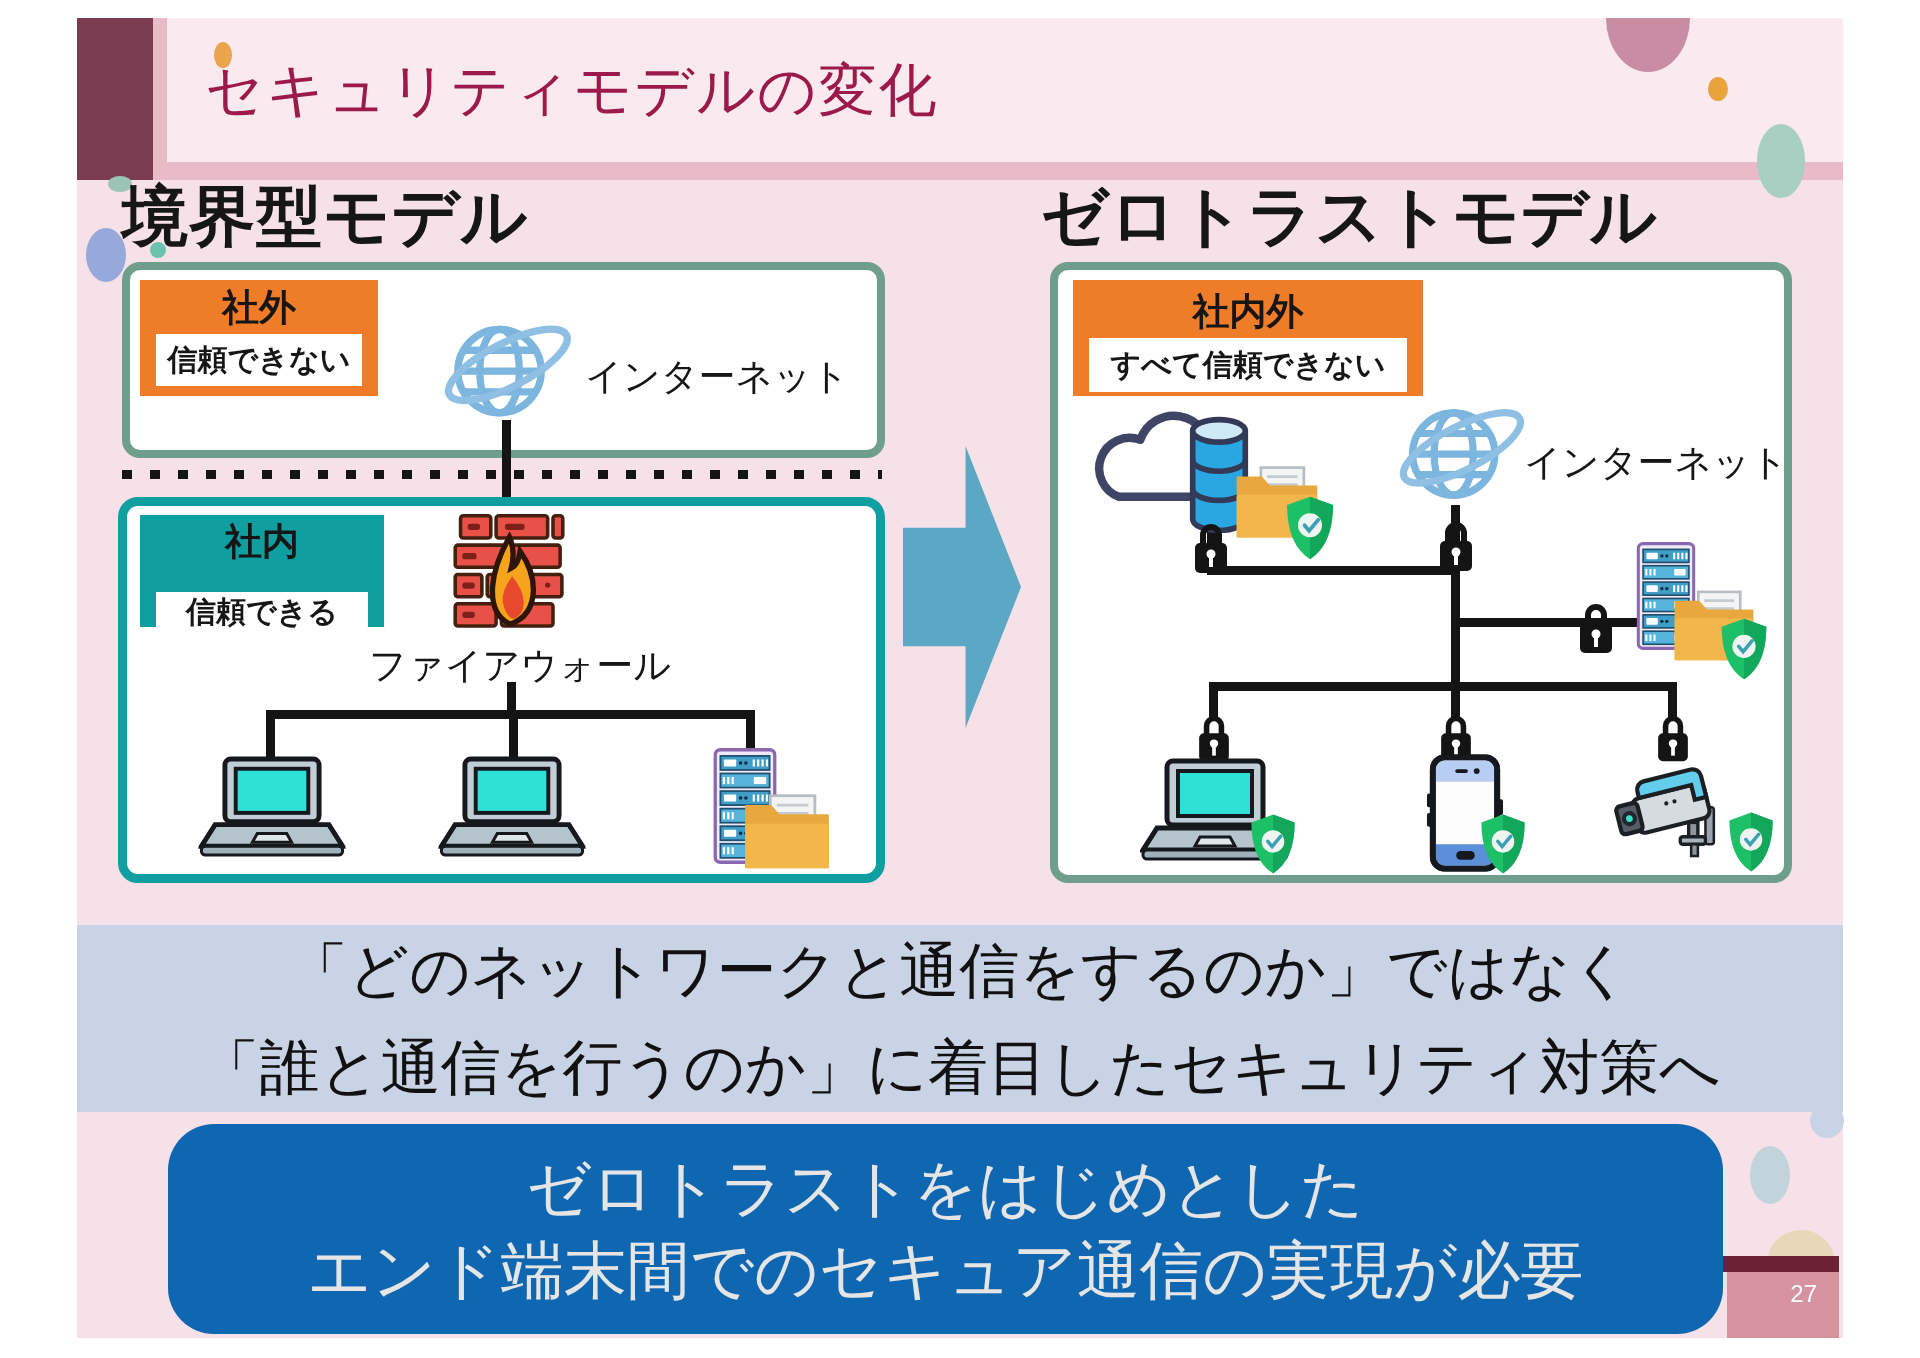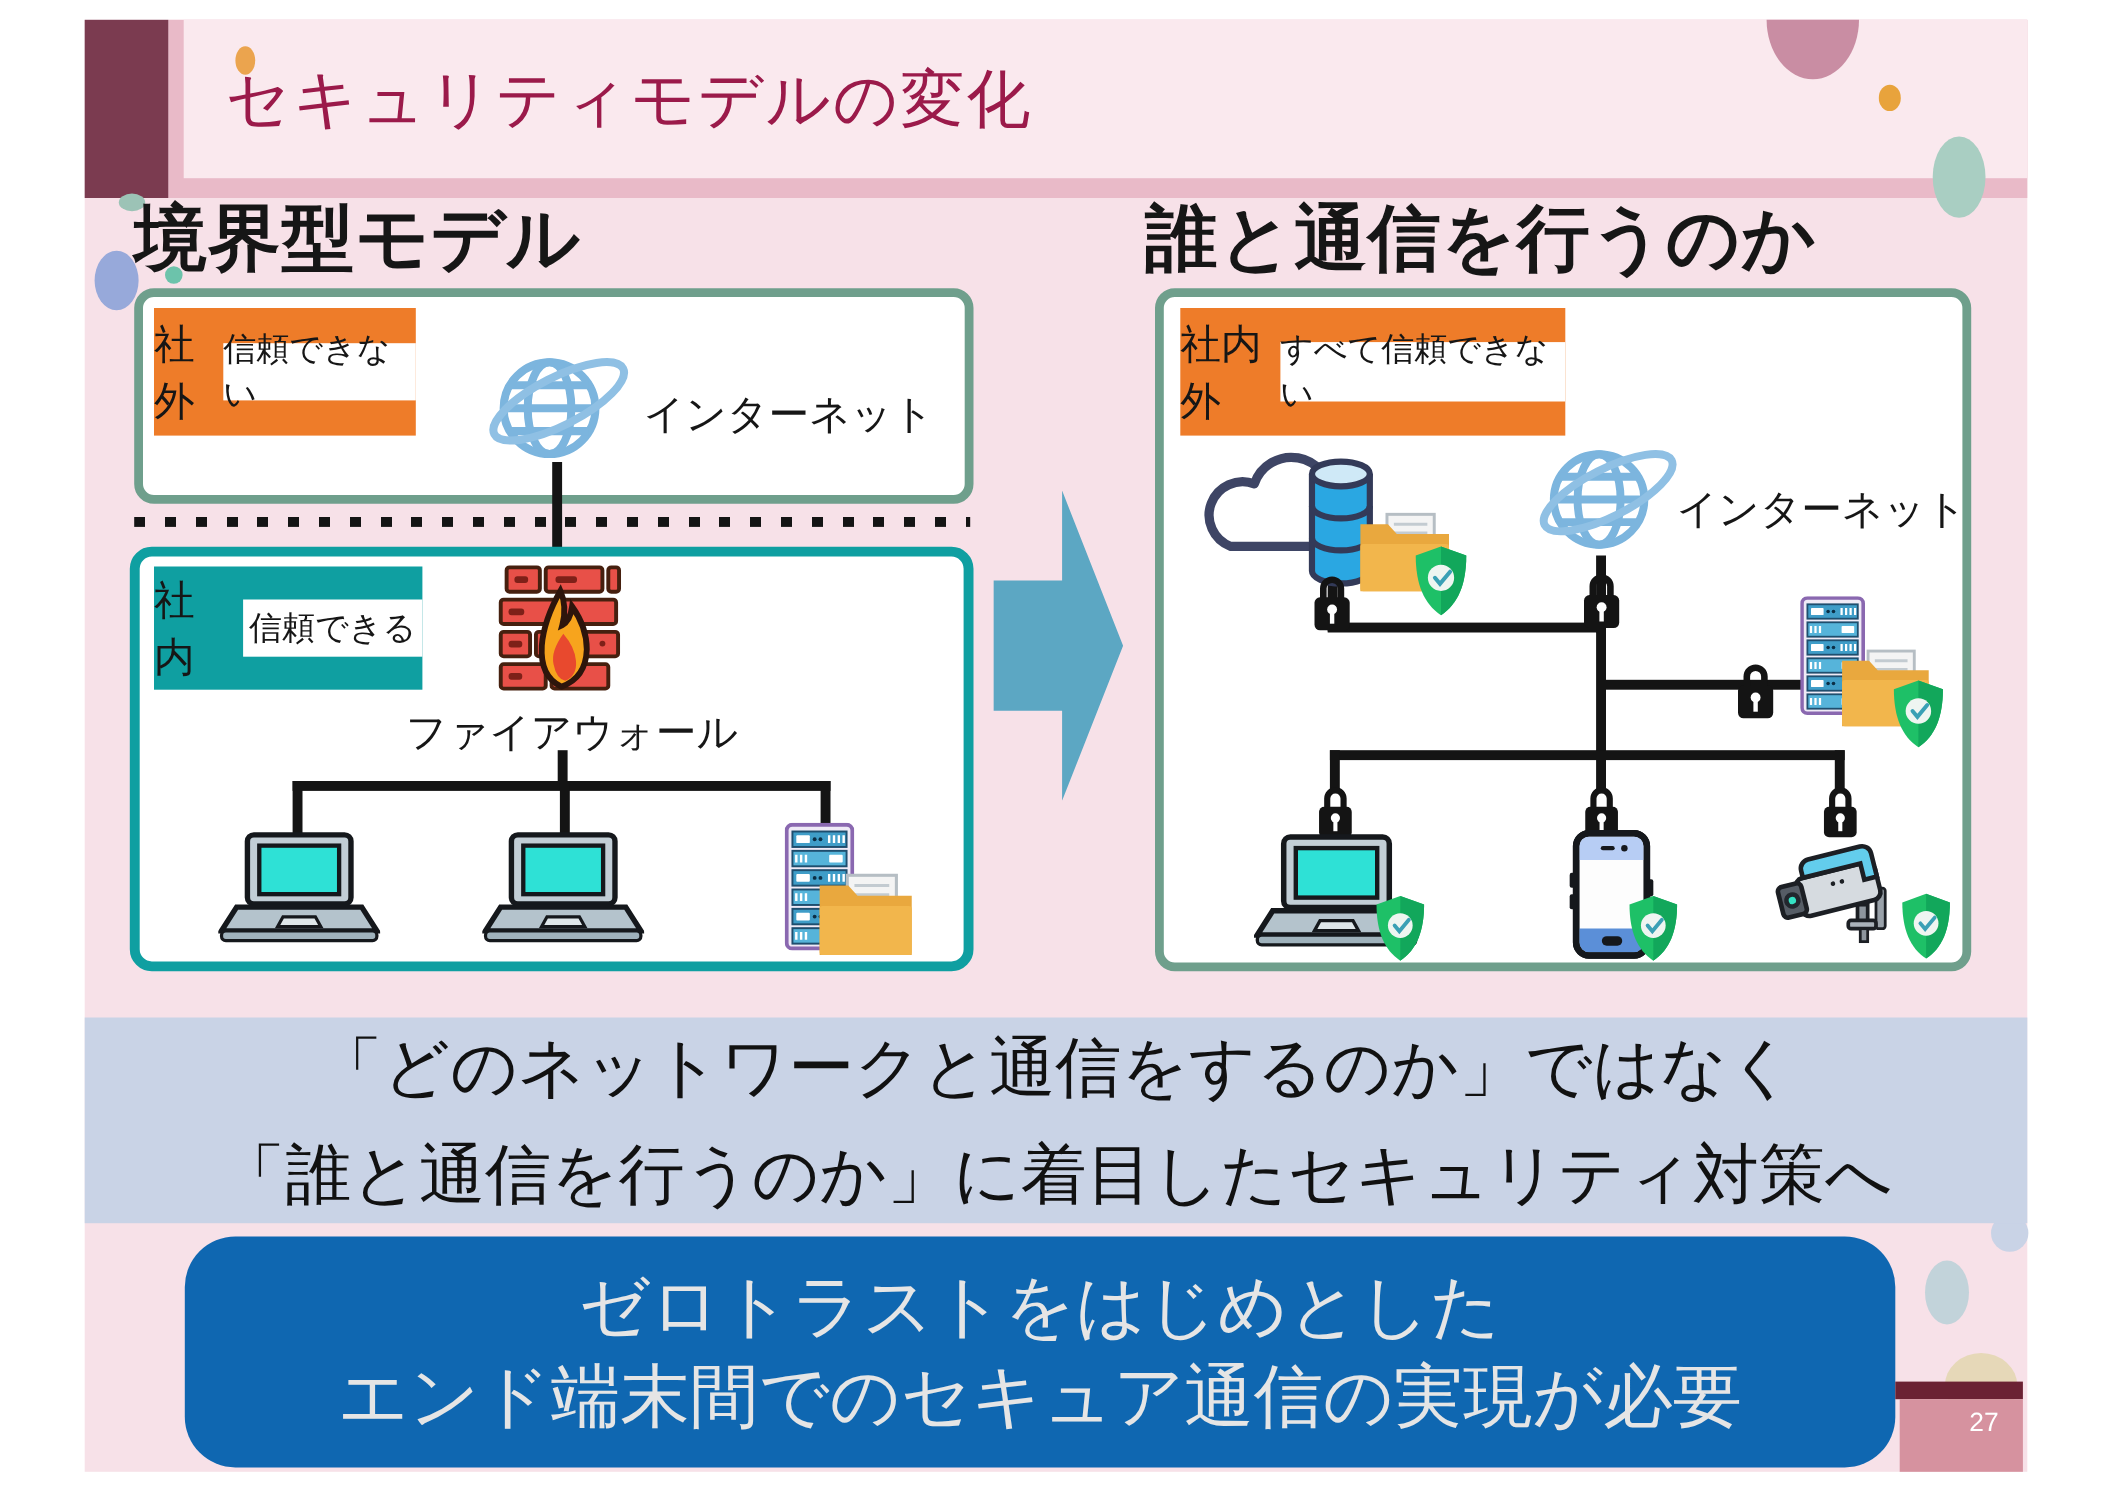--- a/index.html
+++ b/index.html
@@ -8,21 +8,21 @@
   .abs{position:absolute;}
   .ell{position:absolute;border-radius:50%;}
   .wire{position:absolute;background:#141414;}
   .pink-bg{left:77px;top:18px;width:1766px;height:1320px;background:#f7e1e8;}
   .banner-shadow{left:153px;top:18px;width:1690px;height:162px;background:#e9bac8;}
   .banner{left:167px;top:18px;width:1676px;height:144px;background:#fae9ee;}
   .maroon-block{left:77px;top:18px;width:76px;height:162px;background:#7b3b50;}
   .slide-title{left:205px;top:52px;font-size:58px;color:#9b1a4a;letter-spacing:2px;}
   .model-heading{font-size:66px;font-weight:bold;color:#161616;letter-spacing:1px;}
   .diag-box{position:absolute;background:#ffffff;}
-  .zone{position:absolute;display:flex;flex-direction:row;align-items:center;}
+  .zone{position:absolute;display:flex;flex-direction:column;align-items:center;font-weight:bold;}
   .zone-label{font-size:37px;color:#161616;line-height:52px;}
   .trust-box{background:#ffffff;display:flex;align-items:center;justify-content:center;
              font-size:30px;color:#161616;}
   .jp-label{position:absolute;font-size:37px;color:#161616;white-space:nowrap;}
   .dotted{position:absolute;height:9px;
     background:repeating-linear-gradient(to right,#141414 0 10px,transparent 10px 28px);}
   .band{left:77px;top:925px;width:1766px;height:187px;background:#c9d3e6;
         display:flex;flex-direction:column;justify-content:center;align-items:center;gap:12px;}
   .band div{font-size:60px;color:#111;line-height:85px;white-space:nowrap;}
   .conclusion{left:168px;top:1124px;width:1555px;height:210px;background:#0f67b1;border-radius:46px;
@@ -121,21 +121,21 @@
   <div class="ell" style="left:1757px;top:124px;width:48px;height:74px;background:#a9cec2;"></div>
   <div class="ell" style="left:86px;top:228px;width:40px;height:54px;background:#97a9da;"></div>
   <div class="ell" style="left:108px;top:176px;width:24px;height:16px;background:#9cc3b6;"></div>
   <div class="ell" style="left:150px;top:242px;width:16px;height:16px;background:#6cc3ab;"></div>
   <div class="ell" style="left:1750px;top:1146px;width:40px;height:58px;background:#c2d3da;"></div>
   <div class="ell" style="left:1810px;top:1104px;width:34px;height:34px;background:#c9d3e6;"></div>
 
   <div class="abs slide-title">セキュリティモデルの変化</div>
 
   <div class="abs model-heading" style="left:122px;top:172px;">境界型モデル</div>
-  <div class="abs model-heading" style="left:1041px;top:172px;">誰と通信を行うのか</div>
+  <div class="abs model-heading" style="left:1041px;top:172px;">ゼロトラストモデル</div>
 
   <div class="diag-box" style="left:122px;top:262px;width:763px;height:196px;border:8px solid #6f9f8c;border-radius:18px;box-sizing:border-box;"></div>
 
   <div class="zone" style="left:140px;top:280px;width:238px;height:116px;background:#ee7c29;">
     <div class="zone-label" style="margin-top:2px;">社外</div>
     <div class="trust-box" style="width:206px;height:52px;">信頼できない</div>
   </div>
 
   <div class="wire" style="left:502px;top:420px;width:9px;height:100px;"></div>
   <svg class="icon" style="left:435px;top:296px;" width="150" height="146" viewBox="0 0 140 140">

